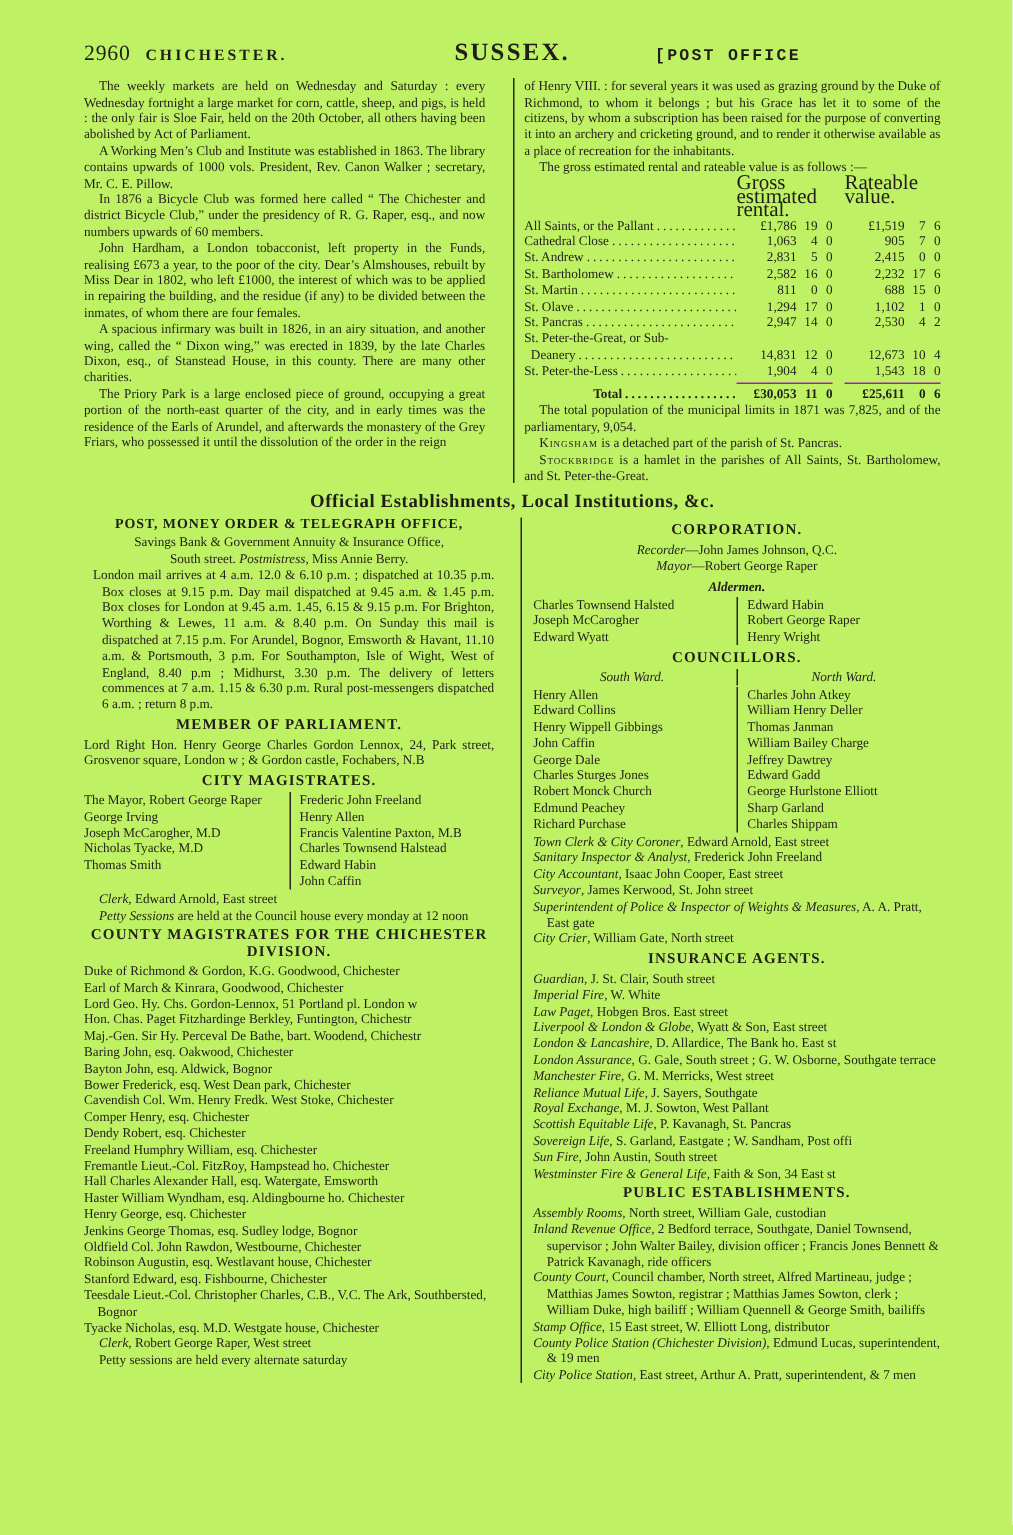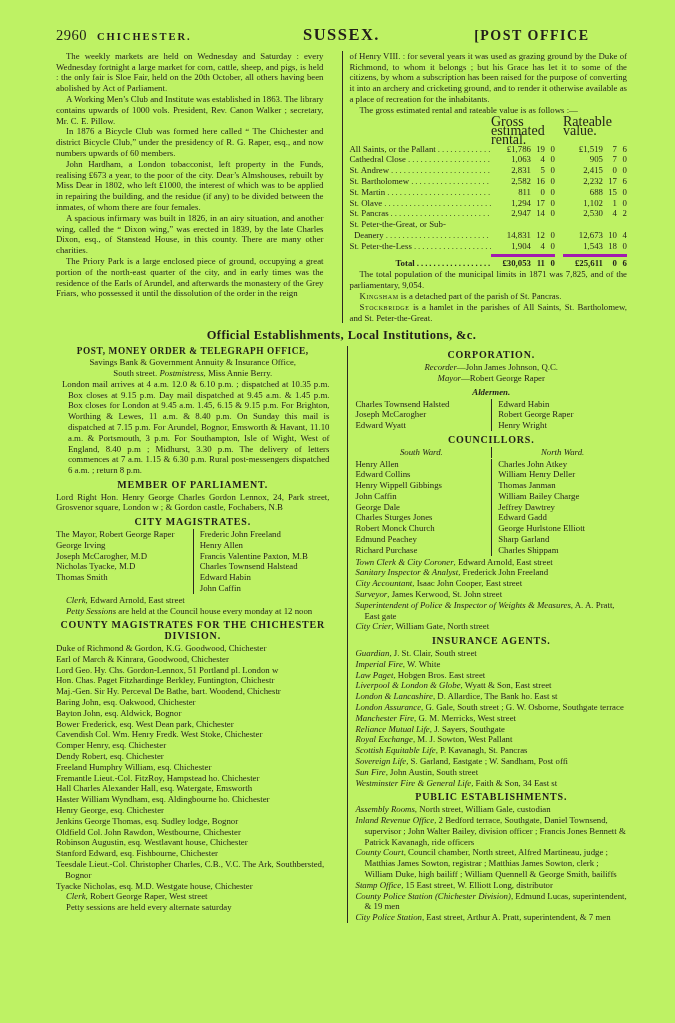--- a/index.html
+++ b/index.html
@@ -13,21 +13,21 @@
     font-family:"Liberation Serif","DejaVu Serif",serif;
     font-size:8.8px;line-height:10.8px;
     overflow:hidden;
   }
   
   .pg-head{display:flex;align-items:baseline;margin-bottom:8px;}
   .ph-left{flex:1;display:flex;align-items:baseline;gap:10px;}
   .pgnum{font-size:14.5px;font-weight:400;letter-spacing:.5px;}
   .city{font-size:10.5px;font-weight:700;letter-spacing:2px;}
   .county{flex:1;text-align:center;font-size:16.5px;font-weight:700;letter-spacing:1.5px;}
-  .corner{flex:1;text-align:center;font-size:14px;font-weight:700;letter-spacing:1.5px;}
+  .corner{flex:1;text-align:left;font-size:11px;font-weight:700;letter-spacing:1.5px;font-family:Liberation Mono, monospace;}
   
   .cols{display:flex;}
   .col{width:50%;box-sizing:border-box;}
   .col.cleft{padding-right:6px;}
   .col.cright{border-left:1px solid #2b2620;padding-left:7px;margin-left:12px;}
   p{margin:0;}
   .para{text-align:justify;}
   .ind{text-indent:10px;}
   .hang{padding-left:9px;text-indent:-9px;}
   .cent{text-align:center;}
@@ -48,21 +48,21 @@
   .trow{display:flex;align-items:baseline;}
   .tname{white-space:nowrap;}
   .tdots{flex:1;overflow:hidden;white-space:nowrap;letter-spacing:2px;padding:0 2px;}
   .amt{text-align:right;white-space:nowrap;}
   .al{width:40px;}
   .as{width:14px;}
   .ad{width:10px;}
   .thgap{width:8px;}
   .tfill{flex:1;}
   .thcell{width:64px;text-align:left;font-size:14px;line-height:9px;}
-  .grp{display:flex;border-top:3px solid #a21caf;padding-top:1px;}
+  .grp{display:flex;border-top:1px solid #a21caf;padding-top:1px;}
   .trow-total{margin-top:2px;font-weight:bold;}
   .tot-label{padding-left:46px;}
   
   .po-l1{font-weight:700;letter-spacing:.6px;text-align:center;font-size:9.3px;}
   .po-l2{text-align:center;}
   .po-l3{text-align:center;}
   .mail{text-align:justify;padding-left:12px;text-indent:-6px;}
   
   .twocol{display:flex;margin:1px 0;}
   .tc-left{width:50%;box-sizing:border-box;padding-right:4px;}

